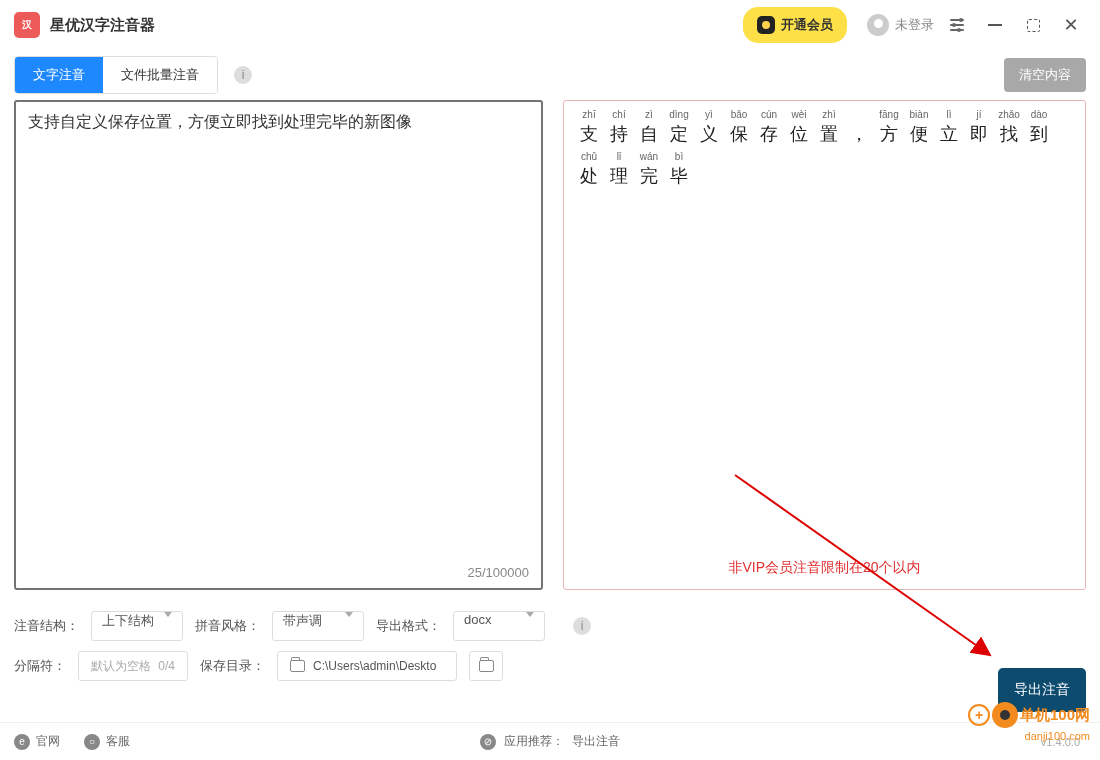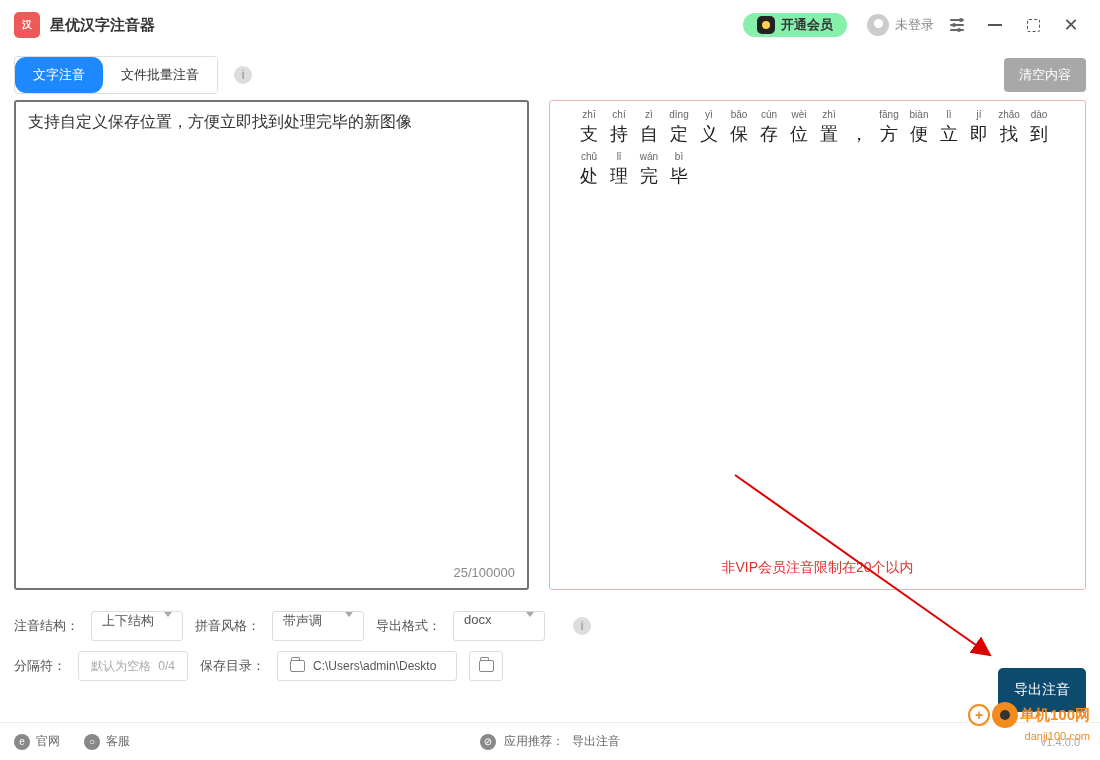--- a/index.html
+++ b/index.html
@@ -1,48 +1,48 @@
 <!DOCTYPE html>
 <html><head>
 <meta charset="utf-8">
 <style>
 * { box-sizing: border-box; margin: 0; padding: 0; }
 body { width: 1100px; height: 760px; font-family: "Microsoft YaHei", sans-serif; font-size: 13px; color: #333; background: #fff; overflow: hidden; position: relative; }
 .titlebar { height: 50px; display: flex; align-items: center; padding: 0 14px; }
 .app-icon { width: 26px; height: 26px; background: #ed5a5a; border-radius: 5px; display: flex; align-items: center; justify-content: center; color: #fff; font-size: 10px; font-weight: bold; }
 .app-title { margin-left: 10px; font-size: 15px; font-weight: bold; }
 .spacer { flex: 1; }
-.vip-btn { height: 24px; background: #86efac; border-radius: 15px; display: flex; align-items: center; padding: 0 14px; font-weight: bold; font-size: 13px; cursor: pointer; gap: 6px; }
+.vip-btn { height: 36px; background: #fde047; border-radius: 15px; display: flex; align-items: center; padding: 0 14px; font-weight: bold; font-size: 13px; cursor: pointer; gap: 6px; }
 .vip-ico { width: 18px; height: 18px; background: #222; border-radius: 5px; display: flex; align-items: center; justify-content: center; }
 .vip-ico::before { content: ""; width: 8px; height: 8px; background: #ffd14d; border-radius: 50%; }
 .avatar { width: 22px; height: 22px; border-radius: 50%; background: #ccc; display: flex; align-items: center; justify-content: center; margin-left: 20px; }
 .avatar::before { content: ""; width: 9px; height: 9px; background: #fff; border-radius: 50%; position: relative; top: -2px; }
 .login-txt { margin-left: 6px; color: #888; font-size: 13px; }
 .win-btn { width: 30px; height: 30px; display: flex; align-items: center; justify-content: center; color: #555; font-size: 15px; margin-left: 8px; cursor: pointer; }
 .settings-icon { display: flex; flex-direction: column; gap: 3px; }
 .settings-icon span { width: 14px; height: 2px; background: #666; border-radius: 1px; position: relative; }
 .settings-icon span::after { content: ""; position: absolute; width: 4px; height: 4px; background: #666; border-radius: 50%; top: -1px; }
 .settings-icon span:nth-child(1)::after { left: 9px; }
 .settings-icon span:nth-child(2)::after { left: 2px; }
 .settings-icon span:nth-child(3)::after { left: 7px; }
 .max-icon { width: 13px; height: 13px; border: 1.5px solid #555; border-radius: 2px; position: relative; }
 .close-x { font-size: 18px; }
 
 .tabbar { height: 50px; display: flex; align-items: center; padding: 0 14px; }
 .tab-group { display: flex; border: 1px solid #ddd; border-radius: 4px; overflow: hidden; }
 .tab { padding: 9px 18px; cursor: pointer; font-size: 13px; background: #fff; }
-.tab.active { background: #1e88ff; color: #fff; border-radius: 11px; }
+.tab.active { background: #1e88ff; color: #fff; }
 .help-ico { width: 18px; height: 18px; border-radius: 50%; background: #ddd; color: #888; display: flex; align-items: center; justify-content: center; font-size: 12px; margin-left: 16px; cursor: pointer; }
 .clear-btn { background: #a8a8a8; color: #fff; padding: 8px 15px; border-radius: 4px; cursor: pointer; font-size: 13px; }
 
 .content { display: flex; padding: 0 14px; gap: 20px; height: 490px; }
 .input-pane { flex: 1; border: 2px solid #737373; border-radius: 3px; position: relative; padding: 10px 12px; }
 .input-text { font-size: 16px; color: #333; }
 .counter { position: absolute; right: 12px; bottom: 8px; color: #888; font-size: 13px; }
-.preview-pane { flex: 1; border: 1px solid #e8b5b5; border-radius: 3px; padding: 8px 24px; position: relative; }
+.preview-pane { flex: 1; border: 1px solid #e8b5b5; border-radius: 3px; padding: 8px 10px; position: relative; }
 .ruby-line { display: flex; flex-wrap: wrap; }
 .ruby-char { display: flex; flex-direction: column; align-items: center; min-width: 30px; margin-bottom: 4px; }
 .ruby-py { font-size: 10px; color: #666; line-height: 12px; height: 12px; }
 .ruby-hz { font-size: 18px; color: #222; line-height: 26px; }
 .ruby-punct .ruby-py { visibility: hidden; }
 .vip-limit { position: absolute; bottom: 12px; left: 0; right: 0; text-align: center; color: #e03030; font-size: 14px; }
 
 .options { padding: 16px 14px 8px; }
 .opt-row { display: flex; align-items: center; gap: 12px; height: 40px; }
 .opt-label { color: #555; font-size: 13px; }

